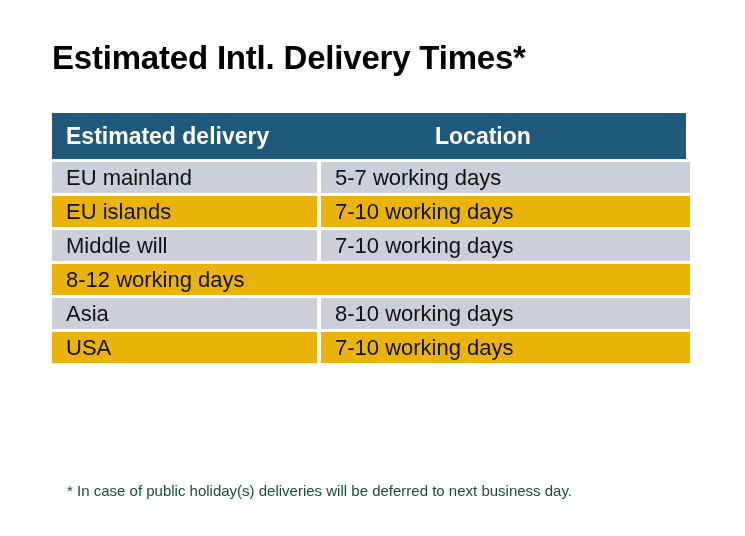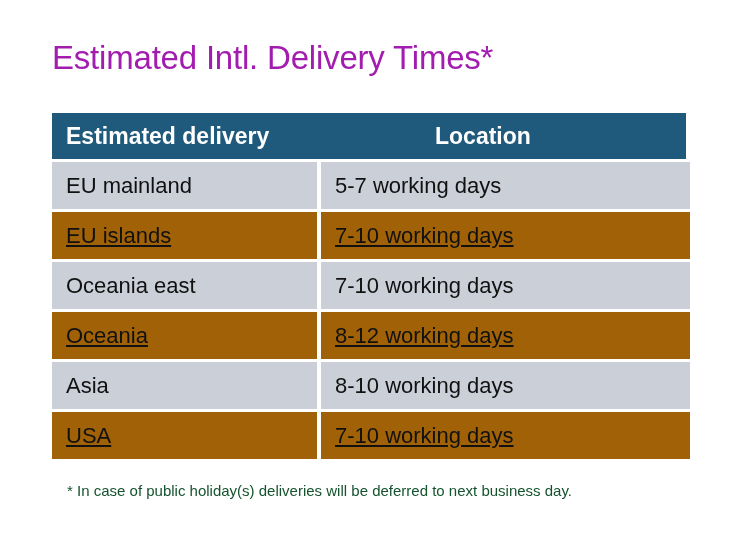--- a/index.html
+++ b/index.html
@@ -22,23 +22,23 @@
     background: #ffffff;
     box-sizing: border-box;
   }
 
   
   .title {
     position: absolute;
     left: 52px;
     top: 37px;
     font-size: 33px;
-    font-weight: 400;
+    font-weight: 700;
     letter-spacing: -0.2px;
-    color: #a21caf;
+    color: #000000;
     line-height: 42px;
     white-space: nowrap;
   }
 
   
   .table {
     position: absolute;
     left: 52px;
     top: 113px;
     width: 638px;
@@ -50,21 +50,21 @@
     margin-bottom: 3px;
   }
   .row:last-child {
     margin-bottom: 0;
   }
 
   .cell {
     box-sizing: border-box;
     display: flex;
     align-items: center;
-    height: 47px;
+    height: 31px;
     padding-left: 14px;
     font-size: 22px;
     color: #111111;
     line-height: 1;
     overflow: hidden;
     white-space: nowrap;
   }
 
   .cell.col-location {
     width: 265px;
@@ -82,22 +82,21 @@
     font-weight: 700;
     font-size: 23px;
     height: 46px;
   }
 
   
   .row-body.shade-dark .cell {
     background: #cbcfd8;
   }
   .row-body.shade-light .cell {
-    background: #a16207;
-    text-decoration: underline;
+    background: #eab308;
   }
 
   
   .footnote {
     position: absolute;
     left: 67px;
     top: 481px;
     font-size: 15px;
     color: #14532d;
     line-height: 20px;
@@ -122,26 +121,25 @@
       <div class="cell col-location">EU mainland</div>
       <div class="cell col-delivery">5-7 working days</div>
     </div>
 
     <div class="row row-body shade-light">
       <div class="cell col-location">EU islands</div>
       <div class="cell col-delivery">7-10 working days</div>
     </div>
 
     <div class="row row-body shade-dark">
-      <div class="cell col-location">Oceania east</div>
+      <div class="cell col-location">Middle will</div>
       <div class="cell col-delivery">7-10 working days</div>
     </div>
 
     <div class="row row-body shade-light">
-      <div class="cell col-location">Oceania</div>
       <div class="cell col-delivery">8-12 working days</div>
     </div>
 
     <div class="row row-body shade-dark">
       <div class="cell col-location">Asia</div>
       <div class="cell col-delivery">8-10 working days</div>
     </div>
 
     <div class="row row-body shade-light">
       <div class="cell col-location">USA</div>

